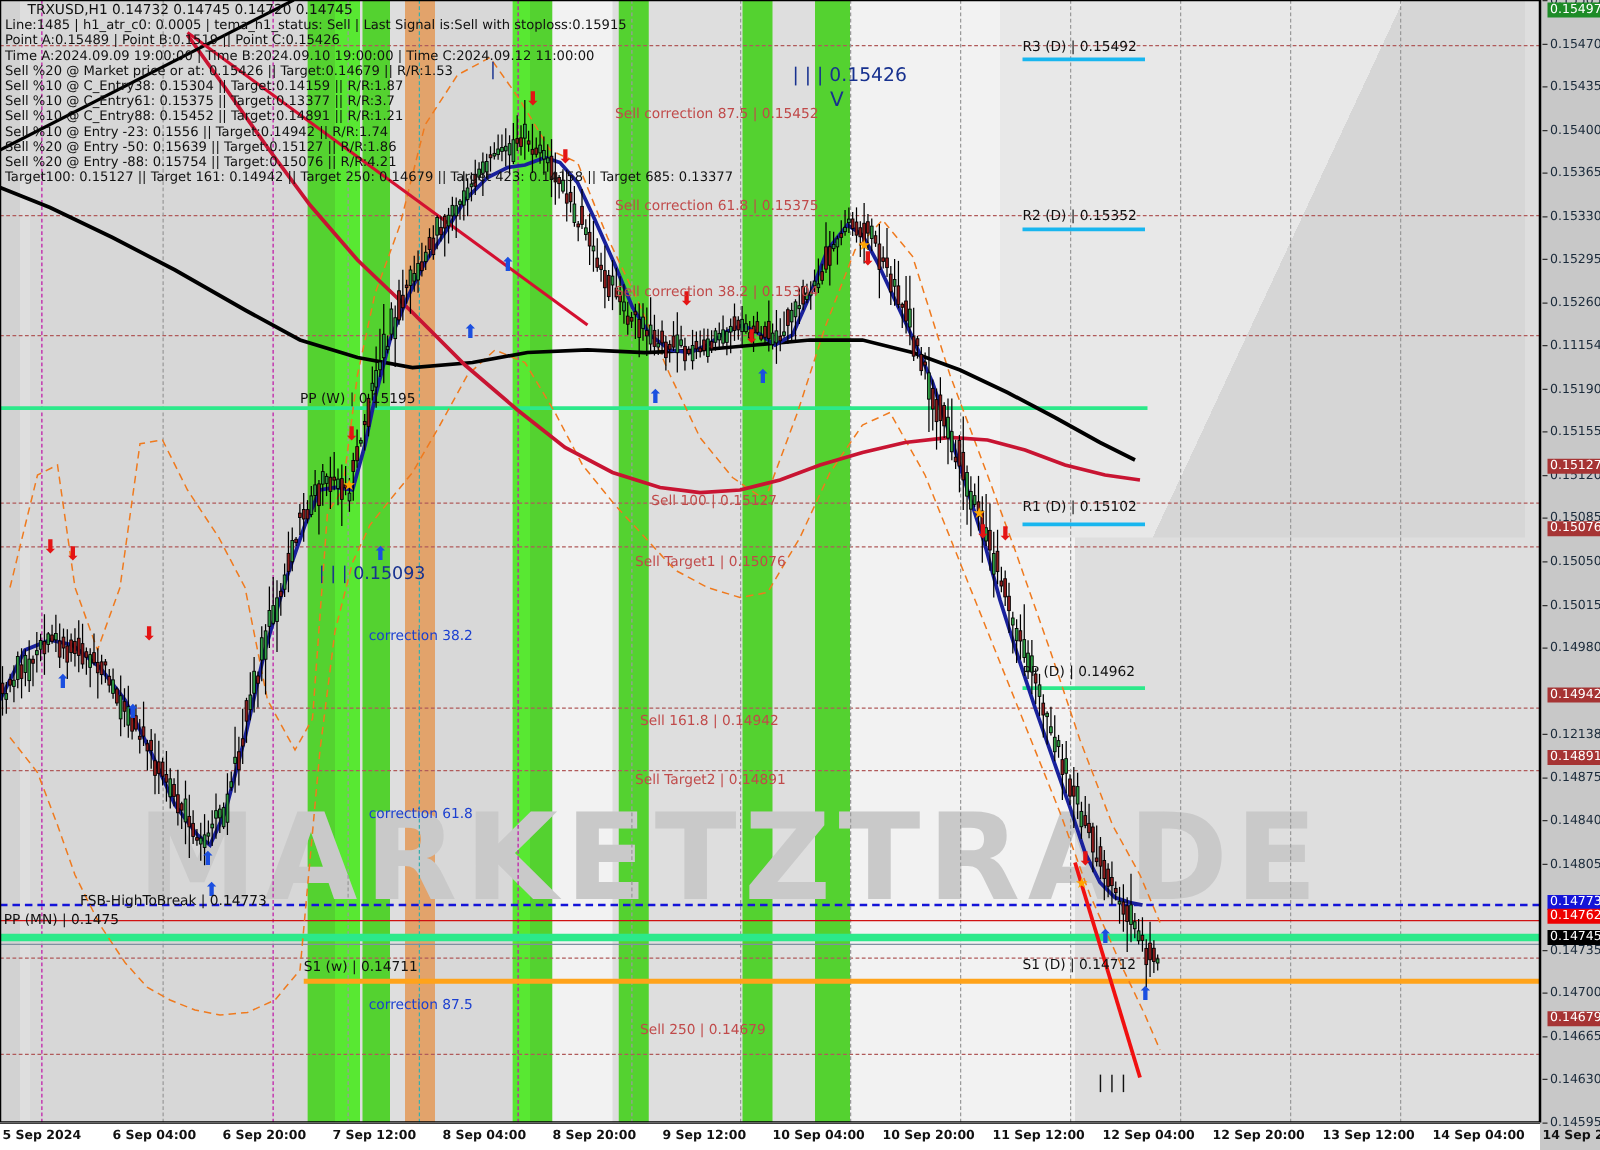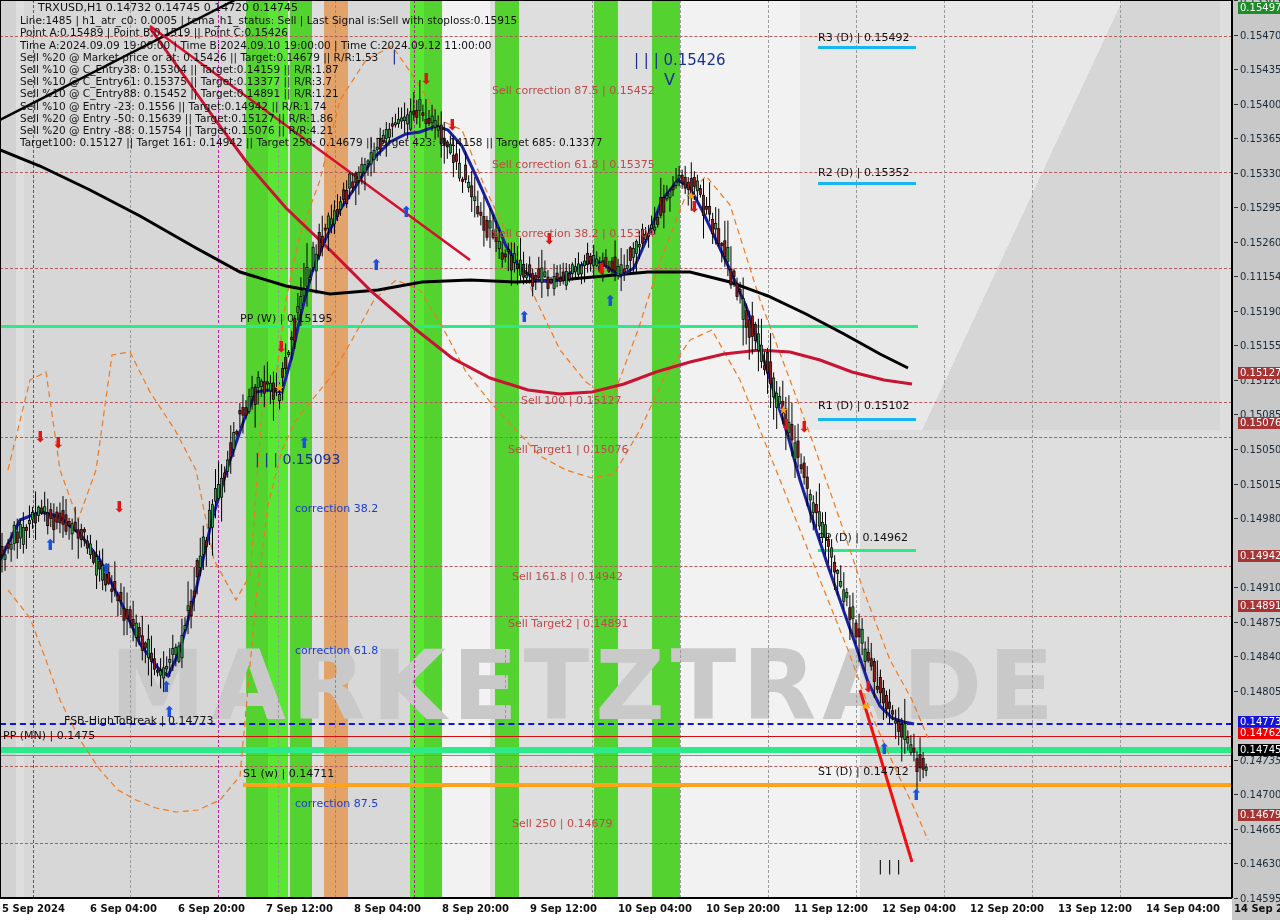--- a/index.html
+++ b/index.html
@@ -37,21 +37,21 @@
   .seg.green{border-top:3px solid #2ce98a;}
   .seg.orange{border-top:4px solid #ffa31a;}
 
   .lbl{position:absolute;white-space:nowrap;font-size:11px;line-height:12px;}
   .lbl.dk{color:#111;}
   .lbl.red{color:#c04a4a;}
   .lbl.blue{color:#1b3fd0;}
   .lbl.navy{color:#17318f;}
 
   
-  #info{position:absolute;left:20px;top:2px;z-index:40;}
+  #info{position:absolute;left:4px;top:2px;z-index:40;}
   #info .ln{font-size:10.5px;line-height:12.2px;color:#111;white-space:nowrap;}
   #info .sym{font-size:11px;padding-left:18px;}
 
   
   #yaxis{position:absolute;left:1232px;top:0;width:48px;height:898px;background:#c8c8c8;
          border-left:1px solid #000;box-sizing:border-box;}
   .ytick{position:absolute;left:0;width:48px;height:11px;font-size:10px;color:#1a2a3a;}
   .ytick i{position:absolute;left:1px;top:5px;width:4px;height:0;border-top:1px solid #333;}
   .ytick span{position:absolute;left:7px;top:0;}
   .ypill{position:absolute;left:5px;height:12px;font-size:10px;line-height:12px;padding:0 2px;
@@ -892,35 +892,35 @@
       <div class="ytick" style="top: 478.538px;">
         <i></i>
         <span>0.15015</span>
       </div>
       <div class="ytick" style="top: 513.077px;">
         <i></i>
         <span>0.14980</span>
       </div>
       <div class="ytick" style="top: 582.154px;">
         <i></i>
-        <span>0.14910</span>
+        <span>0.12138</span>
       </div>
       <div class="ytick" style="top: 616.692px;">
         <i></i>
         <span>0.14875</span>
       </div>
       <div class="ytick" style="top: 651.231px;">
         <i></i>
         <span>0.14840</span>
       </div>
       <div class="ytick" style="top: 685.769px;">
         <i></i>
         <span>0.14805</span>
       </div>
-      <div class="ytick" style="top: 754.846px; font-style: italic;">
+      <div class="ytick" style="top: 754.846px;">
         <i></i>
         <span>0.14735</span>
       </div>
       <div class="ytick" style="top: 789.385px; padding-left: 24px;">
         <i></i>
         <span>0.14700</span>
       </div>
       <div class="ytick" style="top: 823.923px;">
         <i></i>
         <span>0.14665</span>

